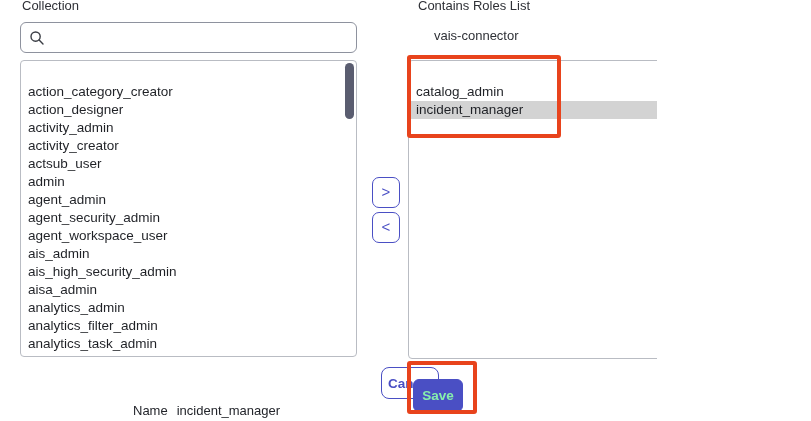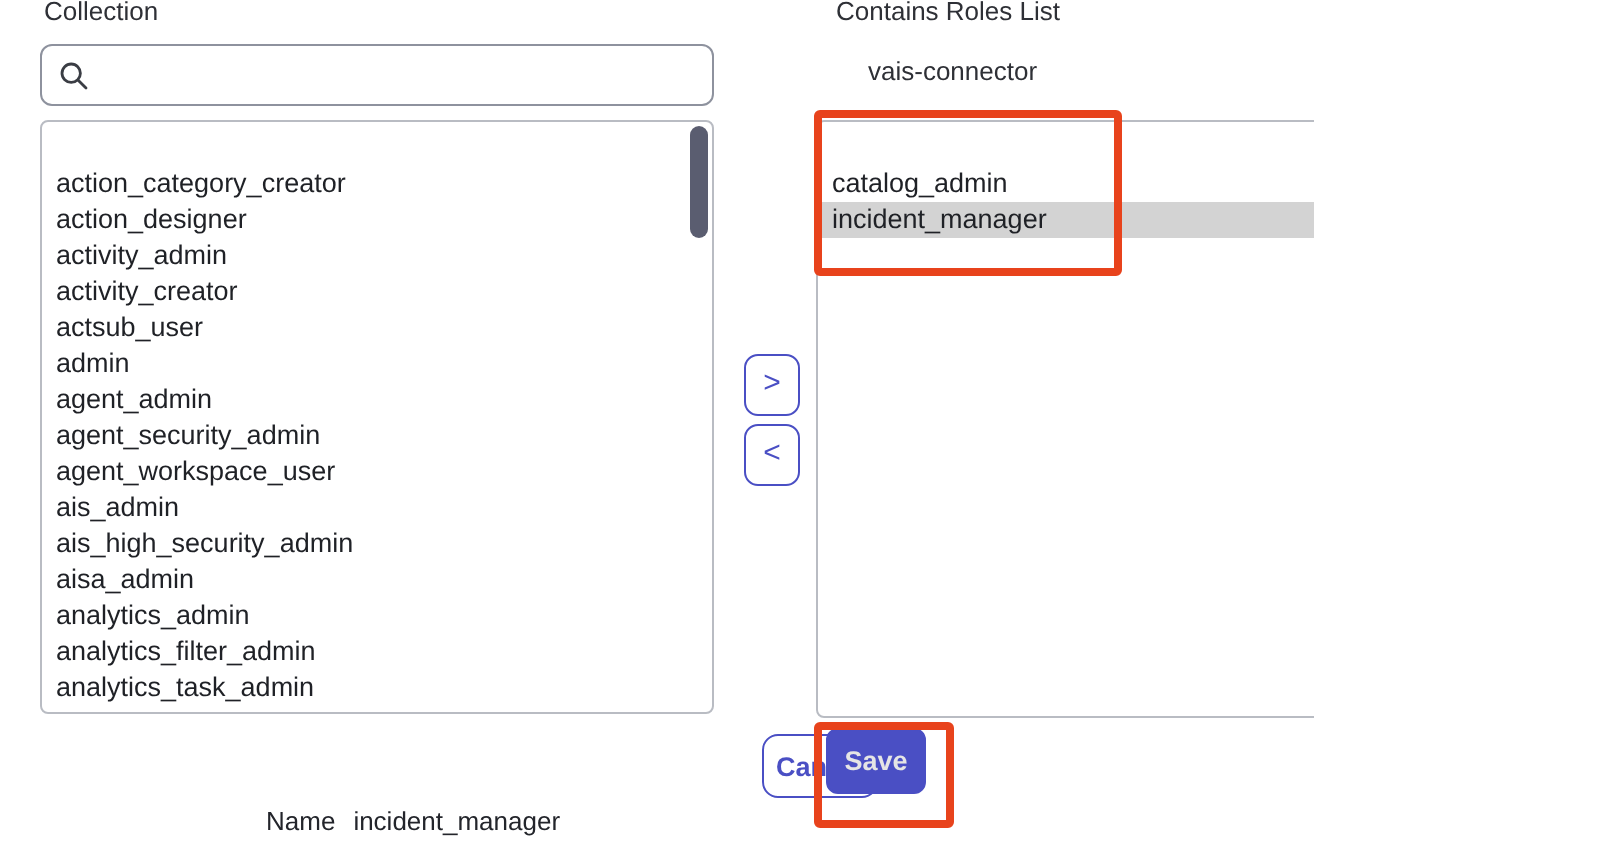--- a/index.html
+++ b/index.html
@@ -45,22 +45,22 @@
 
   .annotation{position:absolute;border:4px solid var(--annotation);border-radius:3px;
     pointer-events:none;}
   #roles-annotation-box{left:407px;top:55px;width:146px;height:75px;}
   #save-annotation-box{left:407px;top:361px;width:62px;height:45px;}
 
   .btn{position:absolute;box-sizing:border-box;font-family:inherit;
     font-size:13.5px;font-weight:bold;cursor:pointer;}
   #cancel-button{left:347px;top:367px;width:58px;height:32px;background:#fff;
     border:1.5px solid var(--accent);border-radius:8px;color:var(--accent);margin-left:34px;}
-  #save-button{left:413px;top:364px;width:50px;height:33px;background:var(--accent);
-    border:1px solid var(--accent);border-radius:6px;color:#e5e5e5;}
+  #save-button{left:413px;top:379px;width:50px;height:33px;background:var(--accent);
+    border:1px solid var(--accent);border-radius:6px;color:#86efac;}
 
   .name-row{position:absolute;left:133px;top:403px;font-size:13px;display:flex;gap:9px;align-items:center;}
 </style>
 </head>
 <body>
 
 <div class="stage">
 
   <div class="panel-label" id="collection-label">Collection</div>
 

